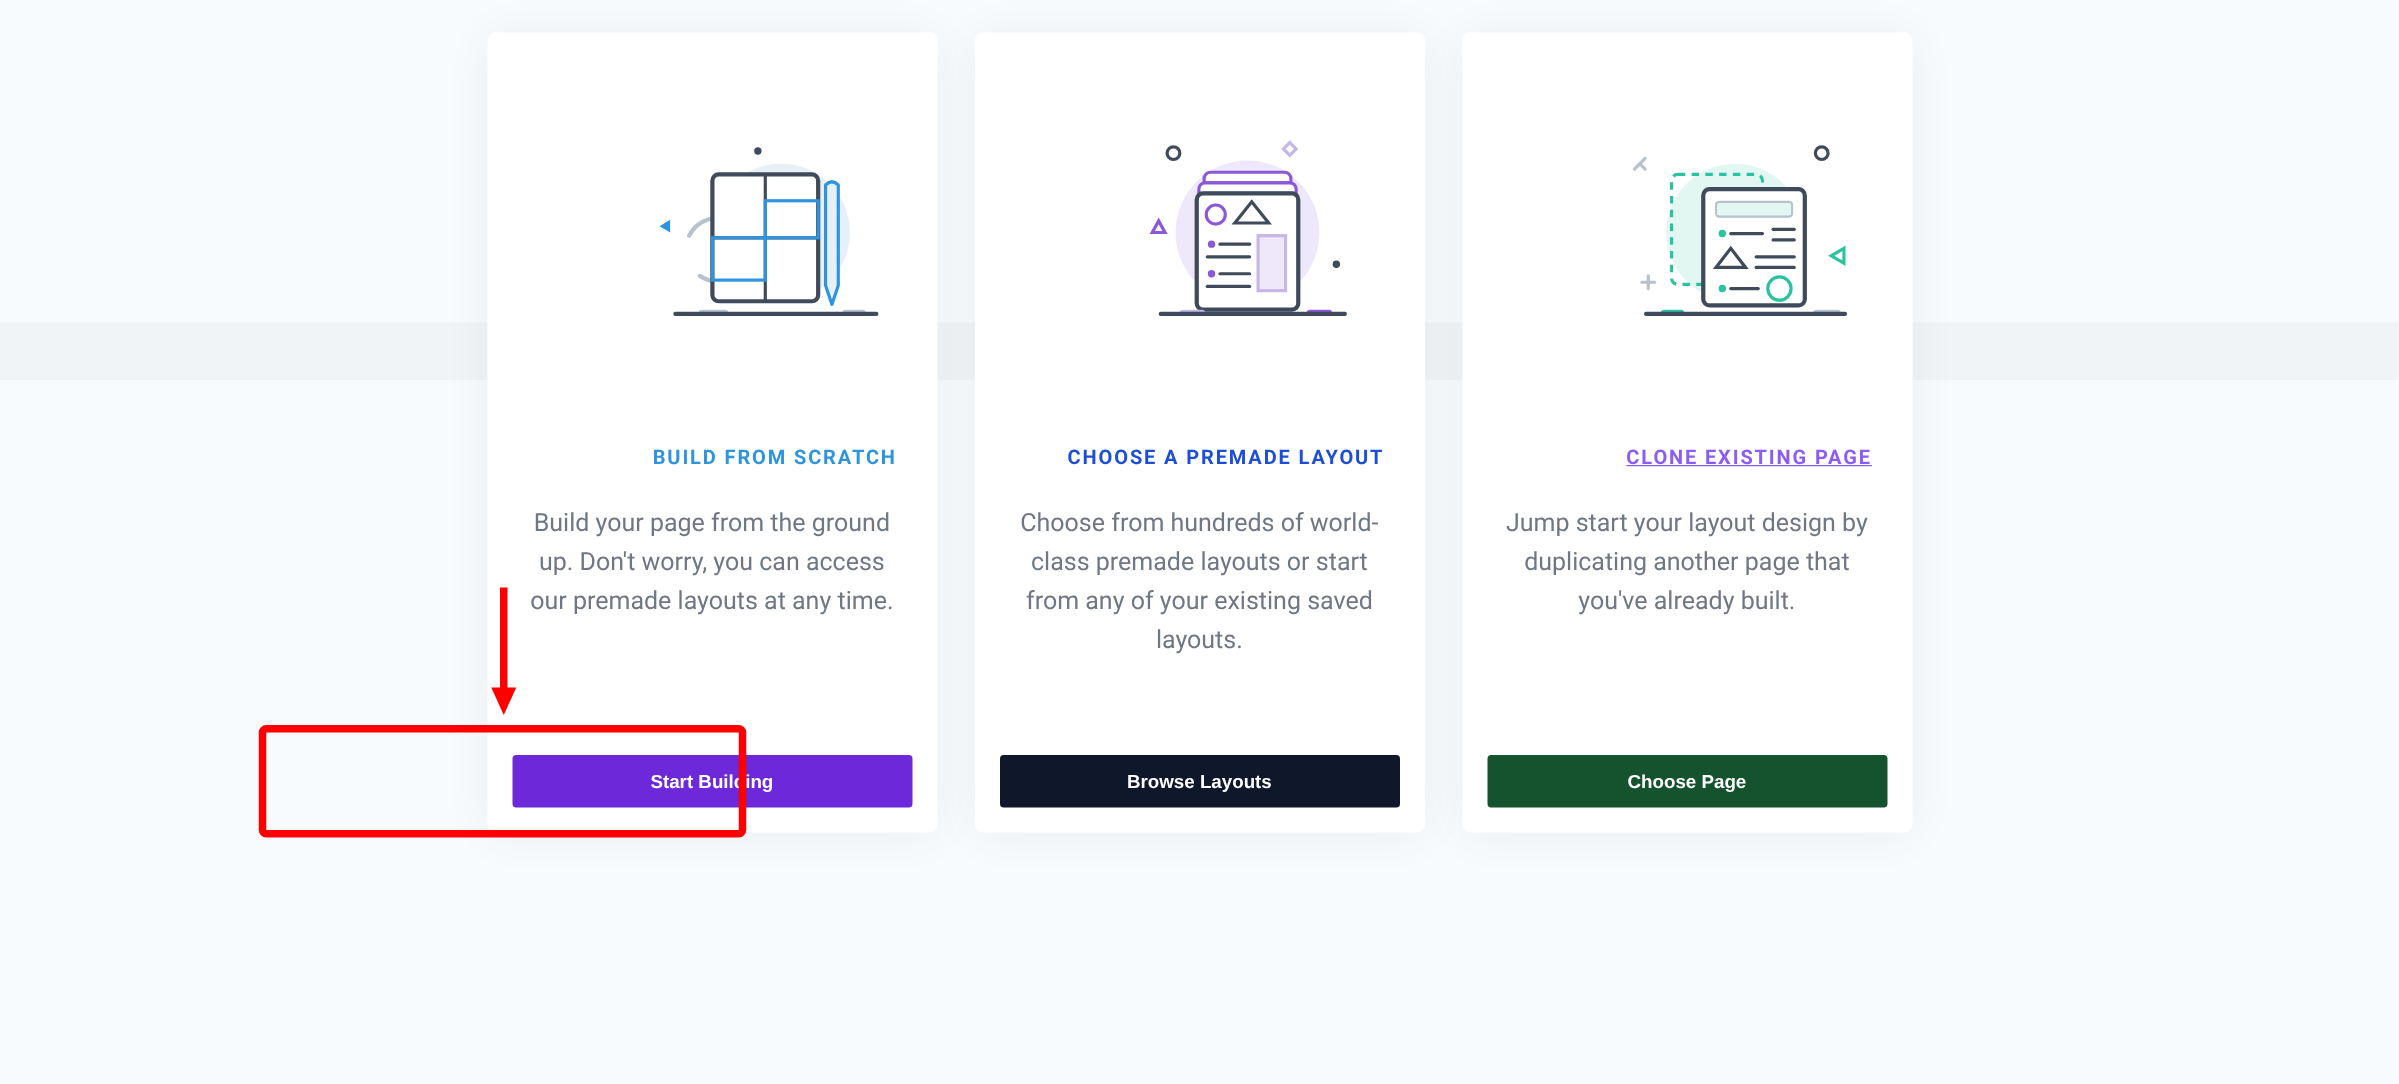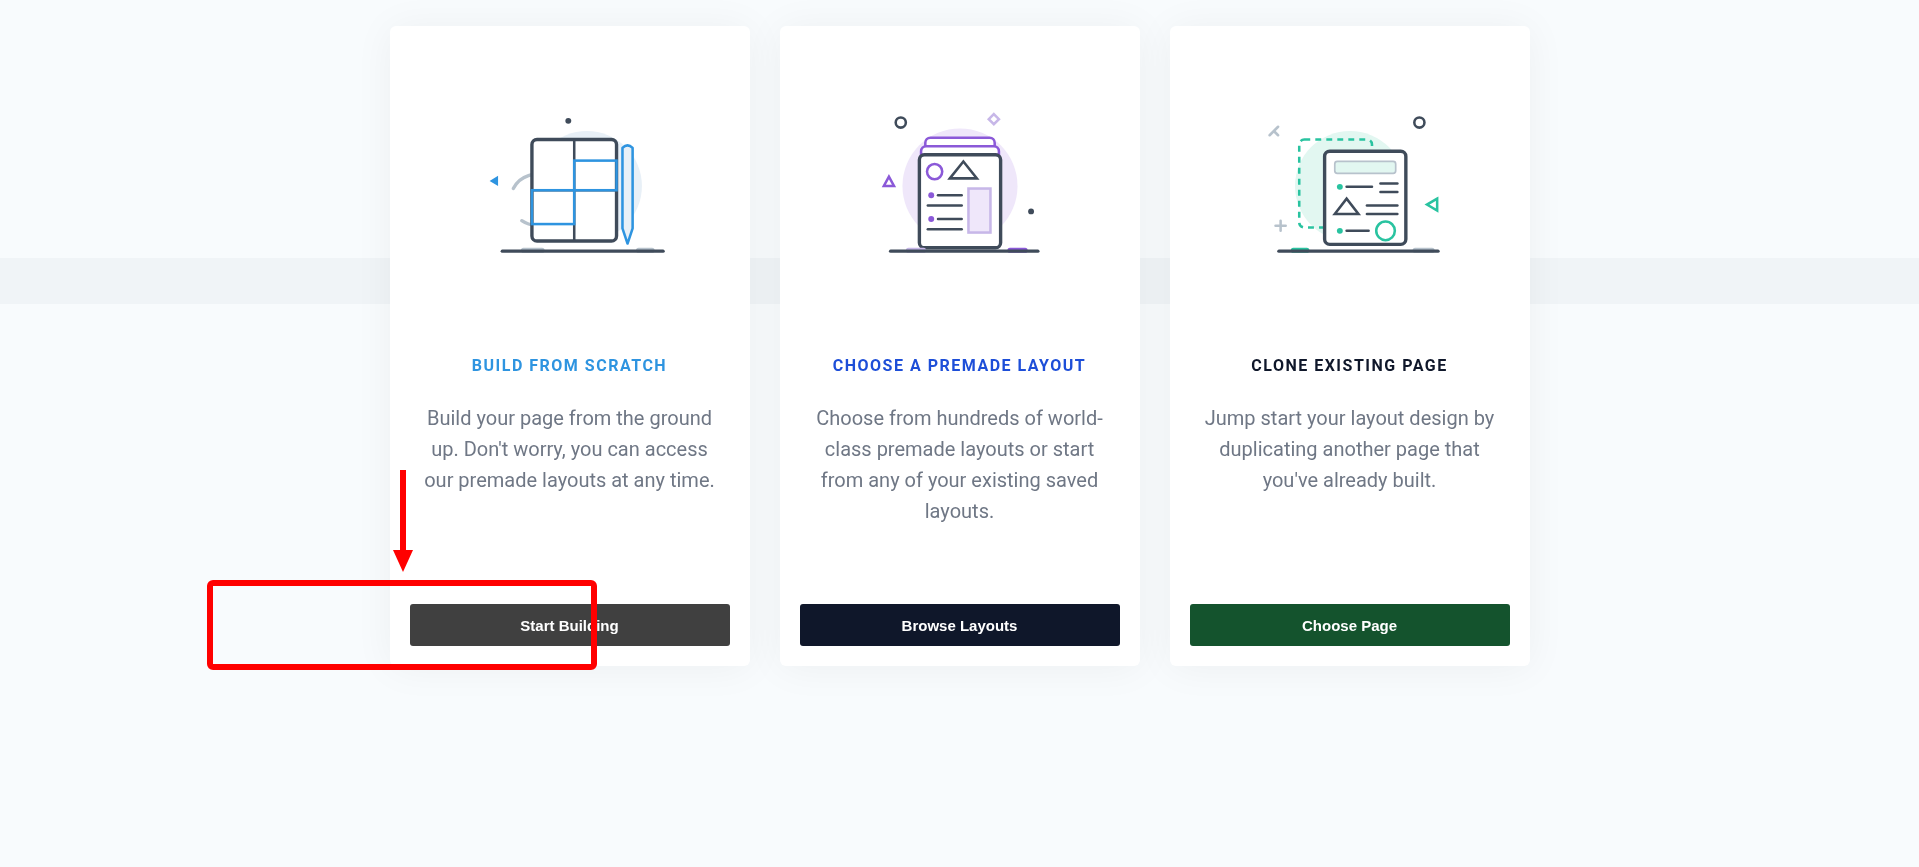--- a/index.html
+++ b/index.html
@@ -29,21 +29,21 @@
     padding-top: 26px;
   }
   .card {
     width: 360px;
     height: 640px;
     background: #ffffff;
     border-radius: 6px;
     box-shadow: 0 2px 40px rgba(0,0,0,0.05);
     display: flex;
     flex-direction: column;
-    align-items: center;
+    align-items: flex-end;
     padding: 70px 32px 20px 32px;
     position: relative;
   }
   .illus {
     width: 220px;
     height: 180px;
     flex: 0 0 auto;
     display: flex;
     align-items: center;
     justify-content: center;
@@ -52,21 +52,21 @@
   .card-title {
     font-size: 16px;
     font-weight: 700;
     letter-spacing: 1.5px;
     text-transform: uppercase;
     margin-bottom: 28px;
     text-align: center;
   }
   .title-blue   { color: #2e94e0; }
   .title-purple { color: #1d4ed8; }
-  .title-teal   { color: #0f172a; }
+  .title-teal   { color: #8b5cf6; text-decoration: underline; }
   .card-desc {
     font-size: 20px;
     line-height: 1.55;
     color: #6f7785;
     text-align: center;
     max-width: 300px;
   }
   .card-btn {
     position: absolute;
     left: 20px;
@@ -76,21 +76,21 @@
     border: none;
     border-radius: 3px;
     color: #fff;
     font-size: 15px;
     font-weight: 600;
     cursor: pointer;
     display: flex;
     align-items: center;
     justify-content: center;
   }
-  .btn-blue   { background: #404040; }
+  .btn-blue   { background: #6d28d9; }
   .btn-purple { background: #0f172a; }
   .btn-teal   { background: #14532d; }
 
   
   .annot-box {
     position: absolute;
     border: 6px solid #ff0000;
     border-radius: 6px;
     width: 390px;
     height: 90px;

